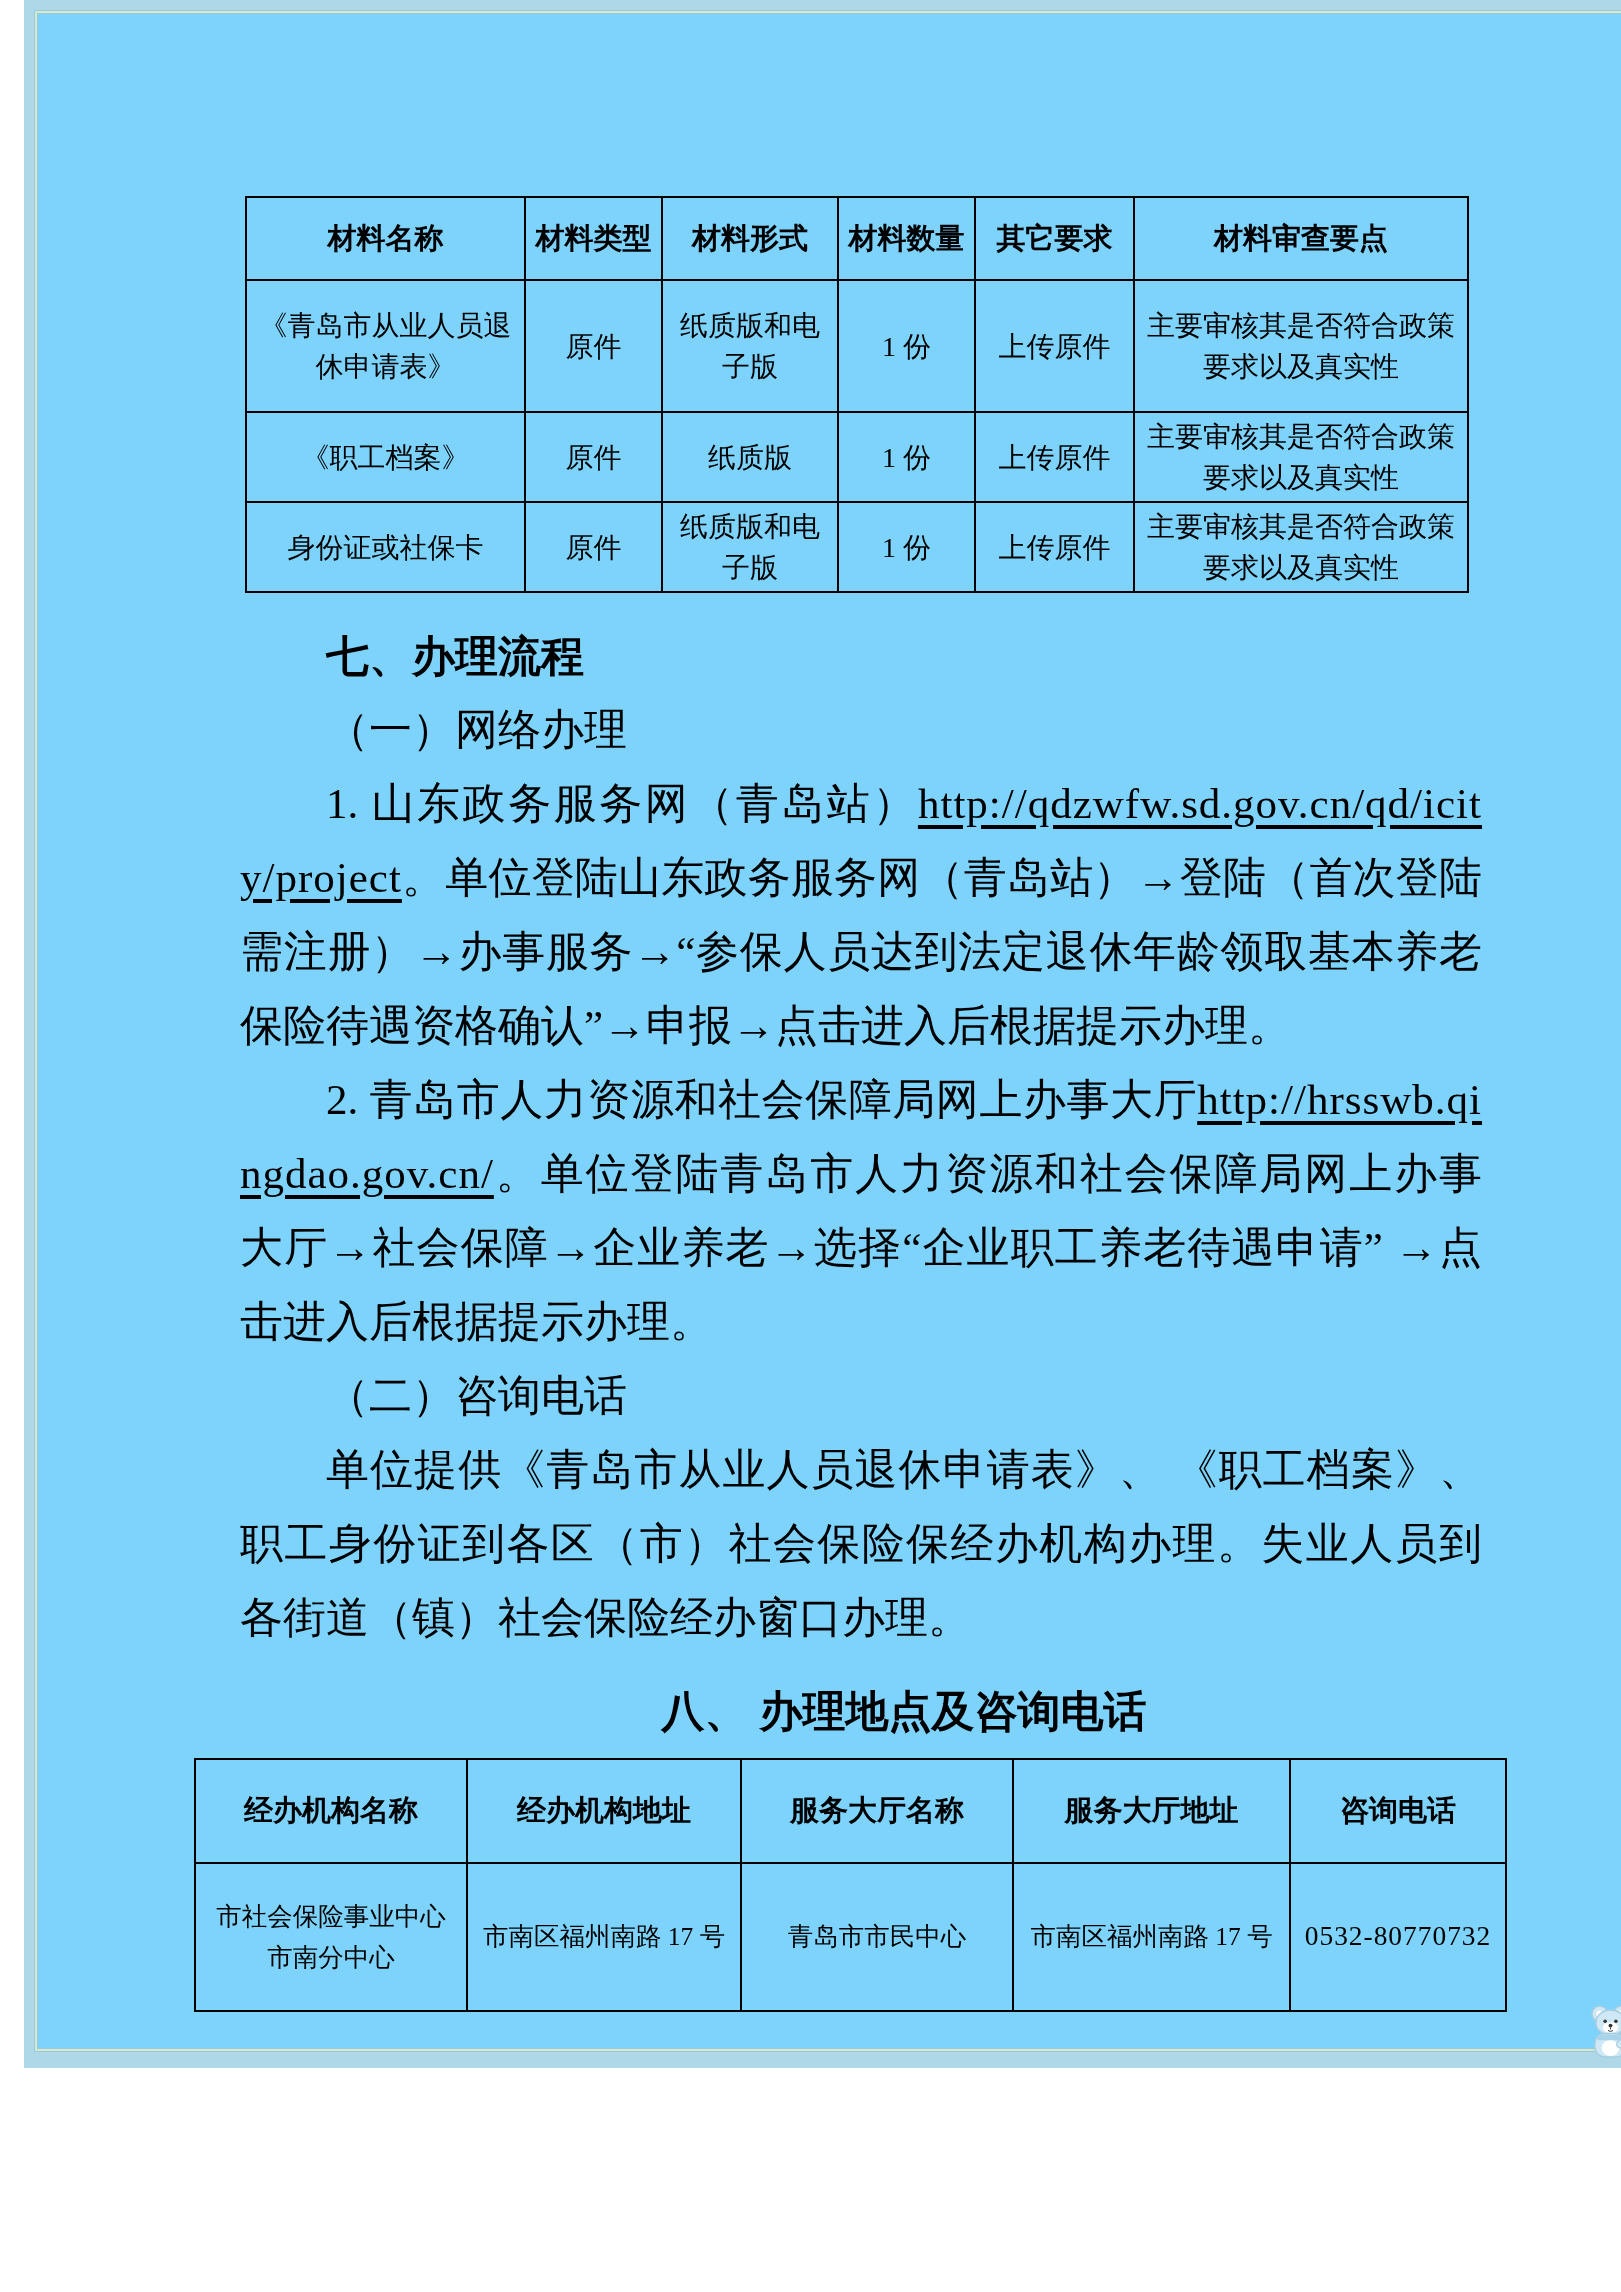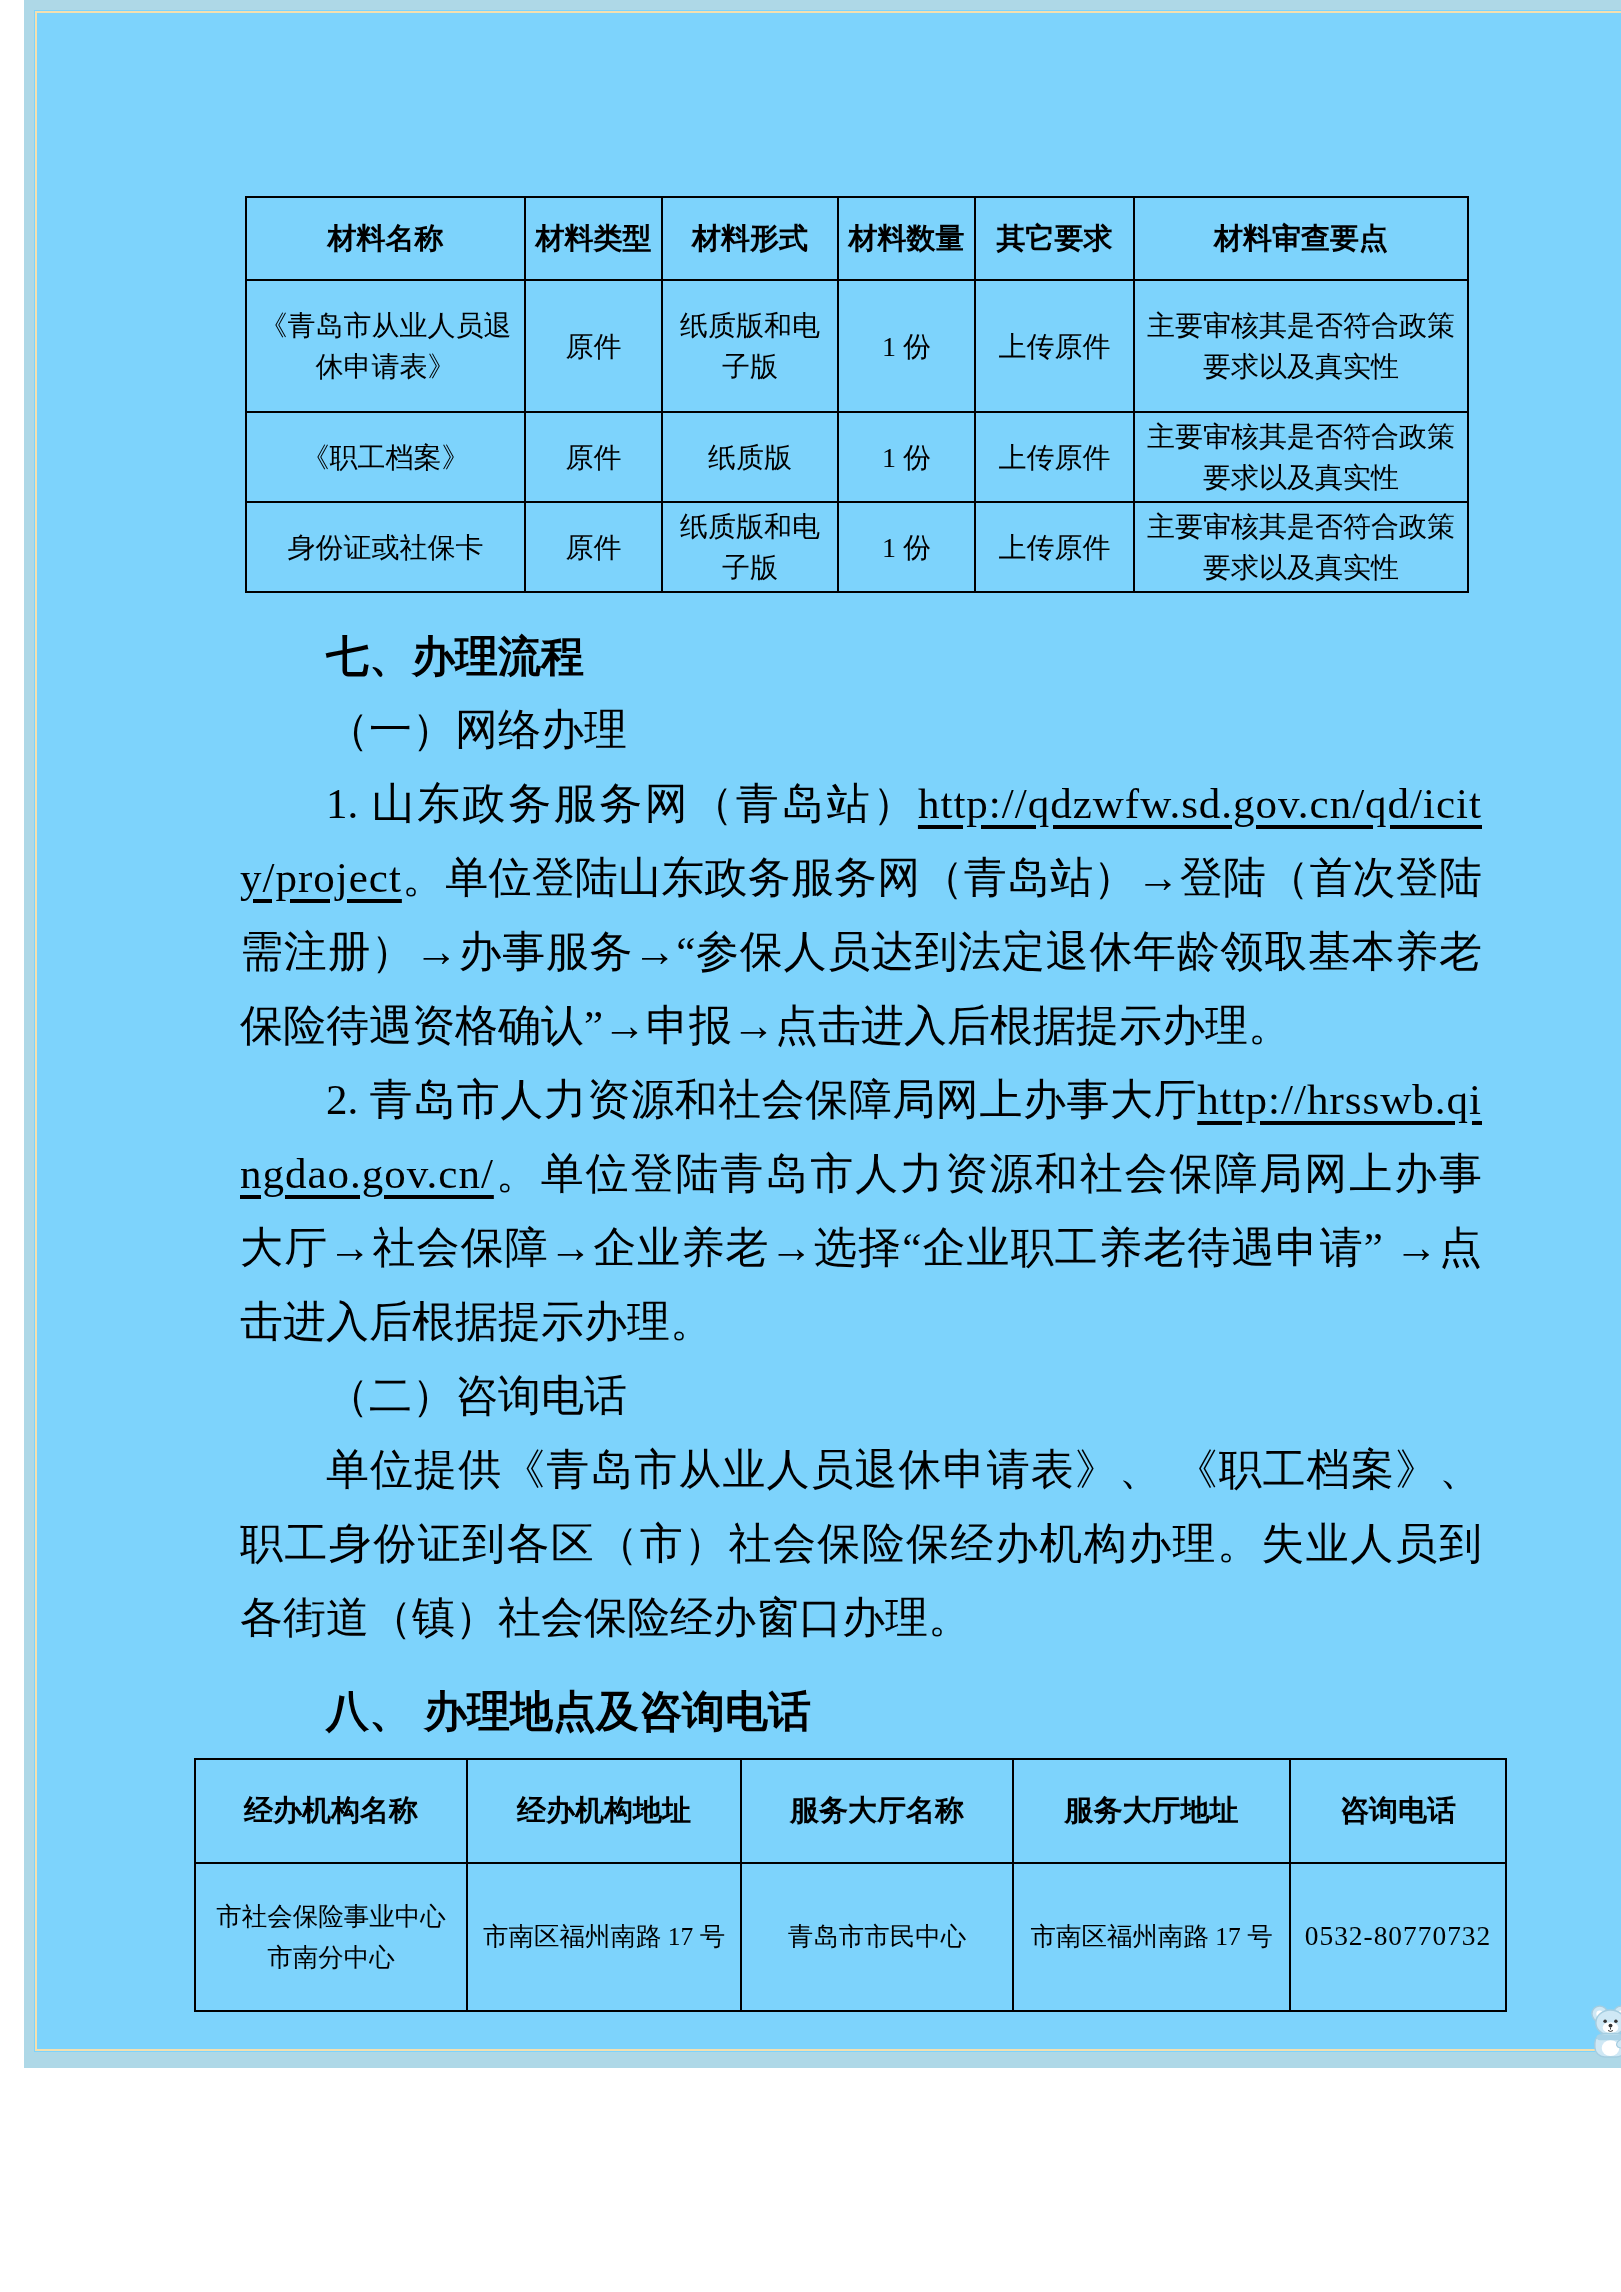--- a/index.html
+++ b/index.html
@@ -38,21 +38,21 @@
   .r3 { height:90px; }
 
   
   .textblock { margin-left:216px; width:1242px; }
   .heading {
     font-family:"Liberation Sans","DejaVu Sans",sans-serif;
     font-weight:bold; font-size:43px; line-height:74px;
     padding-left:86px; margin:0;
   }
   .h7 { margin-top:25.5px; }
-  .h8 { margin-top:19.6px; }
+  .h8 { margin-top:19.6px;text-align:center; }
   .subhead { font-size:43px; line-height:74px; padding-left:86px; margin:0; }
   .para {
     font-size:43px; line-height:74px; margin:0;
     text-align:justify; text-indent:86px; word-break:break-all;
   }
   .url { text-decoration:underline; text-underline-offset:6.9px; letter-spacing:1px; color:#000; }
 
   
   .contact { width:1310px; margin:9.8px 0 0 170px; border:2.9px solid #000; }
   .contact th {

